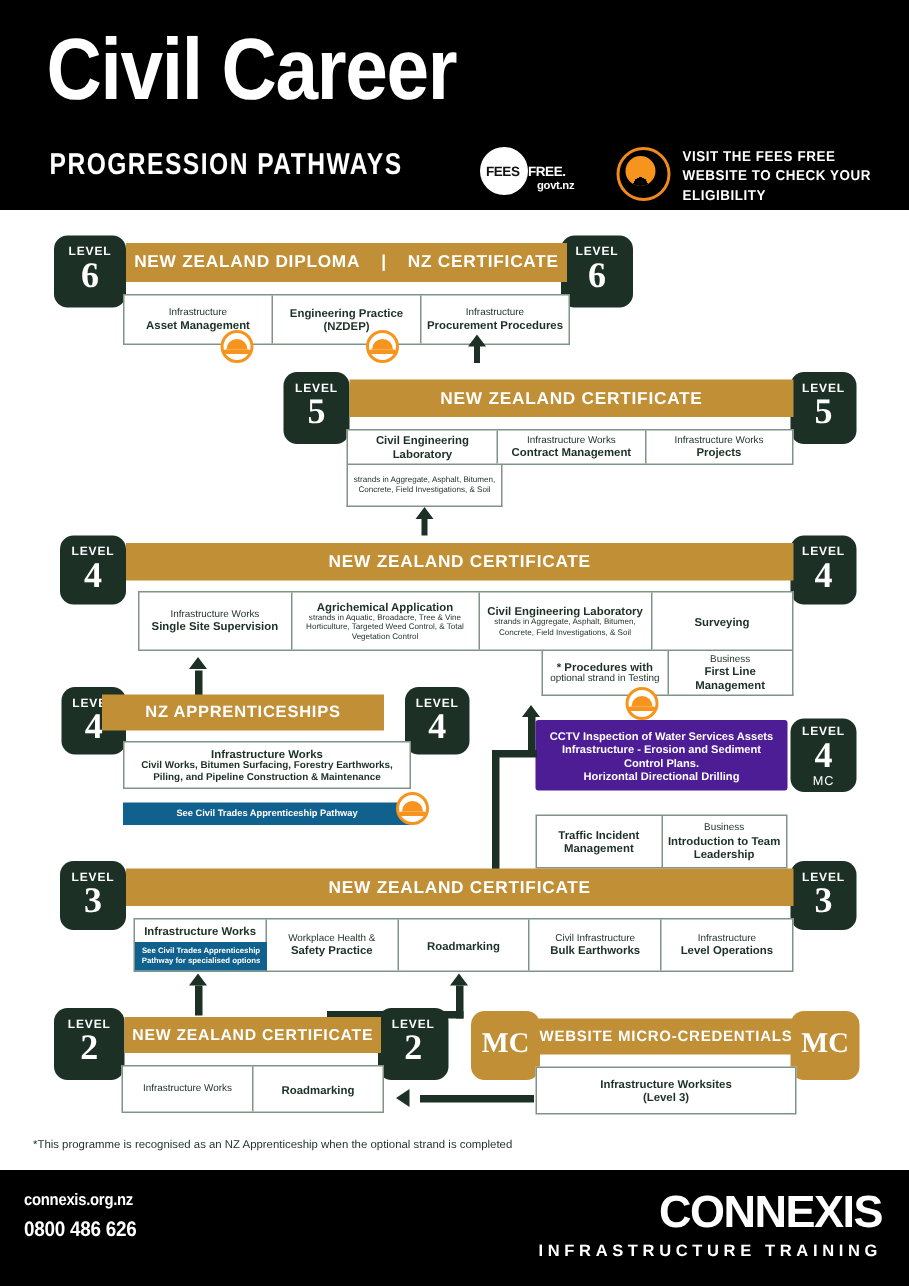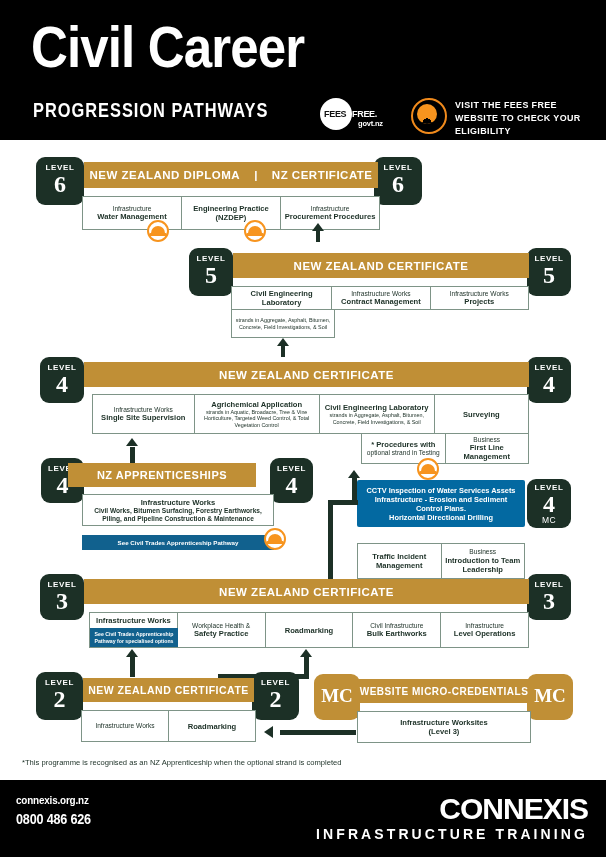--- a/index.html
+++ b/index.html
@@ -42,21 +42,21 @@
        display:flex;align-items:center;justify-content:center;letter-spacing:0.5px;}
 
   .panel{position:absolute;background:#fff;border:1px solid #7E9487;box-sizing:border-box;display:flex;}
   .panel .cell{flex:1;display:flex;flex-direction:column;align-items:center;justify-content:center;
                text-align:center;padding:2px 3px;box-sizing:border-box;border-right:1px solid #7E9487;}
   .panel .cell:last-child{border-right:none;}
   .cell .lt{font-size:6.6px;line-height:7.8px;font-weight:normal;}
   .cell .bd{font-size:7.6px;line-height:9px;font-weight:bold;}
   .cell .sm{font-size:5.4px;line-height:6.4px;font-weight:normal;}
 
-  .goldpanel{position:absolute;background:#0369a1;color:#fff;border-radius:2px;
+  .goldpanel{position:absolute;background:#4c1d95;color:#fff;border-radius:2px;
              display:flex;flex-direction:column;align-items:center;justify-content:center;text-align:left;}
   .goldpanel .gp{font-size:7.4px;line-height:9px;font-weight:bold;}
 
   .bluebanner{position:absolute;background:#11618E;color:#fff;display:flex;align-items:center;
               justify-content:center;text-align:center;font-weight:bold;}
 
   
   .hat{position:absolute;width:22px;height:22px;border-radius:50%;background:#fff;
        border:2px solid #F7941E;box-sizing:border-box;}
   .hat i{position:absolute;left:2px;top:4px;width:14px;height:7px;border-radius:7px 7px 0 0;background:#F7941E;display:block;}
@@ -72,21 +72,21 @@
   .footnote{position:absolute;left:22px;top:758px;font-size:7.6px;color:#1C3026;}
 
   
   .footer{position:absolute;left:0;top:780px;width:606px;height:77px;background:#000;}
   .f-url{position:absolute;left:16px;top:14px;font-size:11px;font-weight:bold;color:#fff;
          letter-spacing:-0.2px;transform:scaleX(0.9);transform-origin:left top;}
   .f-phone{position:absolute;left:16px;top:31px;font-size:14px;font-weight:bold;color:#fff;
            letter-spacing:-0.2px;transform:scaleX(0.9);transform-origin:left top;}
   .f-logo{position:absolute;right:18px;top:14px;font-size:30px;line-height:30px;font-weight:bold;
           color:#fff;letter-spacing:-1px;transform:scaleX(1.0);}
-  .f-logo-sub{position:absolute;right:18px;top:48px;font-size:14px;line-height:12px;font-weight:bold;
+  .f-logo-sub{position:absolute;right:18px;top:48px;font-size:11px;line-height:12px;font-weight:bold;
               color:#fff;letter-spacing:3.1px;}
 </style>
 </head>
 <body>
 
 <div class="page">
 
   <div class="header">
     <div class="title">Civil Career</div>
     <div class="subtitle">PROGRESSION PATHWAYS</div>
@@ -114,21 +114,21 @@
     <div class="num">6</div>
   </div>
   <div class="bar" style="left:84px;top:162px;width:294px;height:26px;font-size:11.5px;">
     <span>NEW ZEALAND DIPLOMA</span>
     <span style="padding:0 14px;">|</span>
     <span>NZ CERTIFICATE</span>
   </div>
   <div class="panel" style="left:82px;top:196px;width:298px;height:34px;">
     <div class="cell">
       <div class="lt">Infrastructure</div>
-      <div class="bd">Water Management</div>
+      <div class="bd">Asset Management</div>
     </div>
     <div class="cell">
       <div class="bd">Engineering Practice</div>
       <div class="bd">(NZDEP)</div>
     </div>
     <div class="cell">
       <div class="lt">Infrastructure</div>
       <div class="bd">Procurement Procedures</div>
     </div>
   </div>

